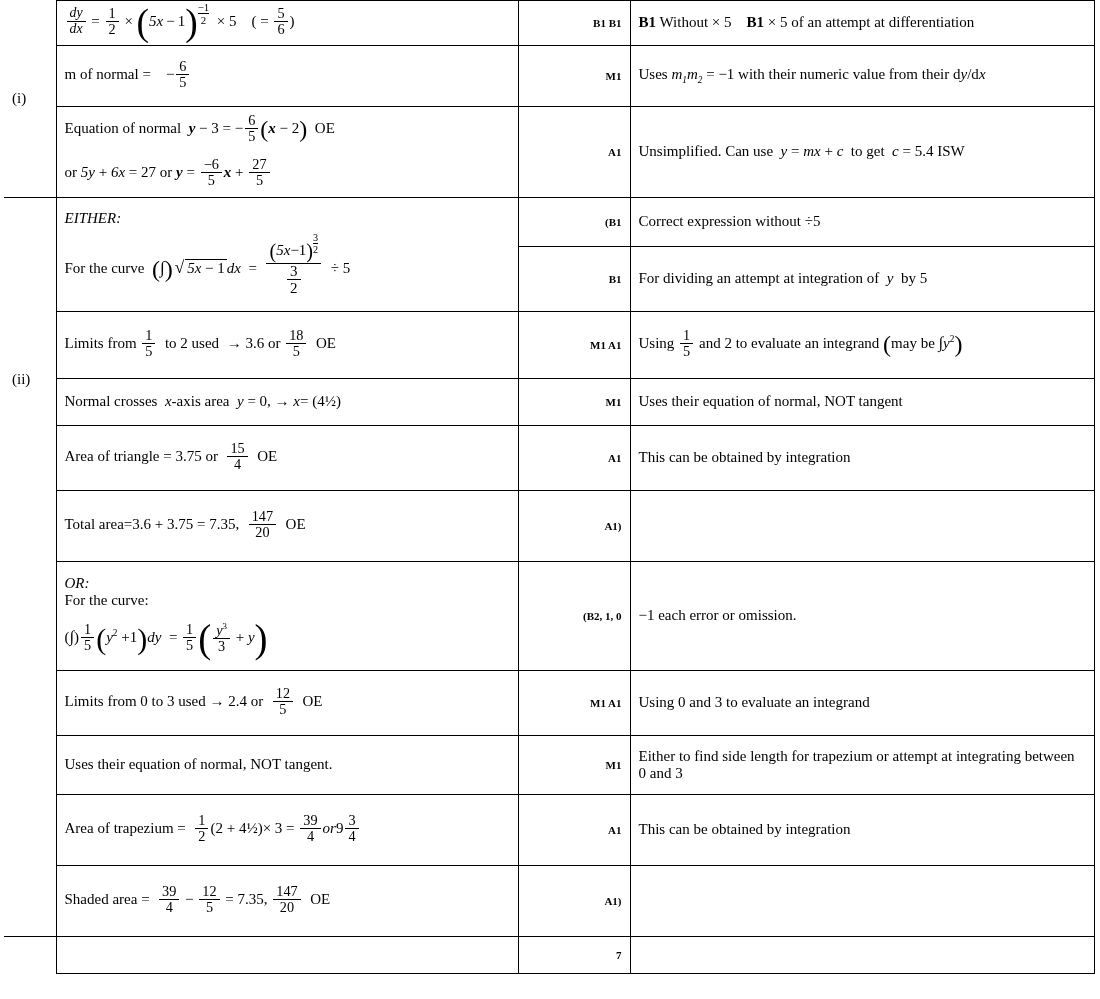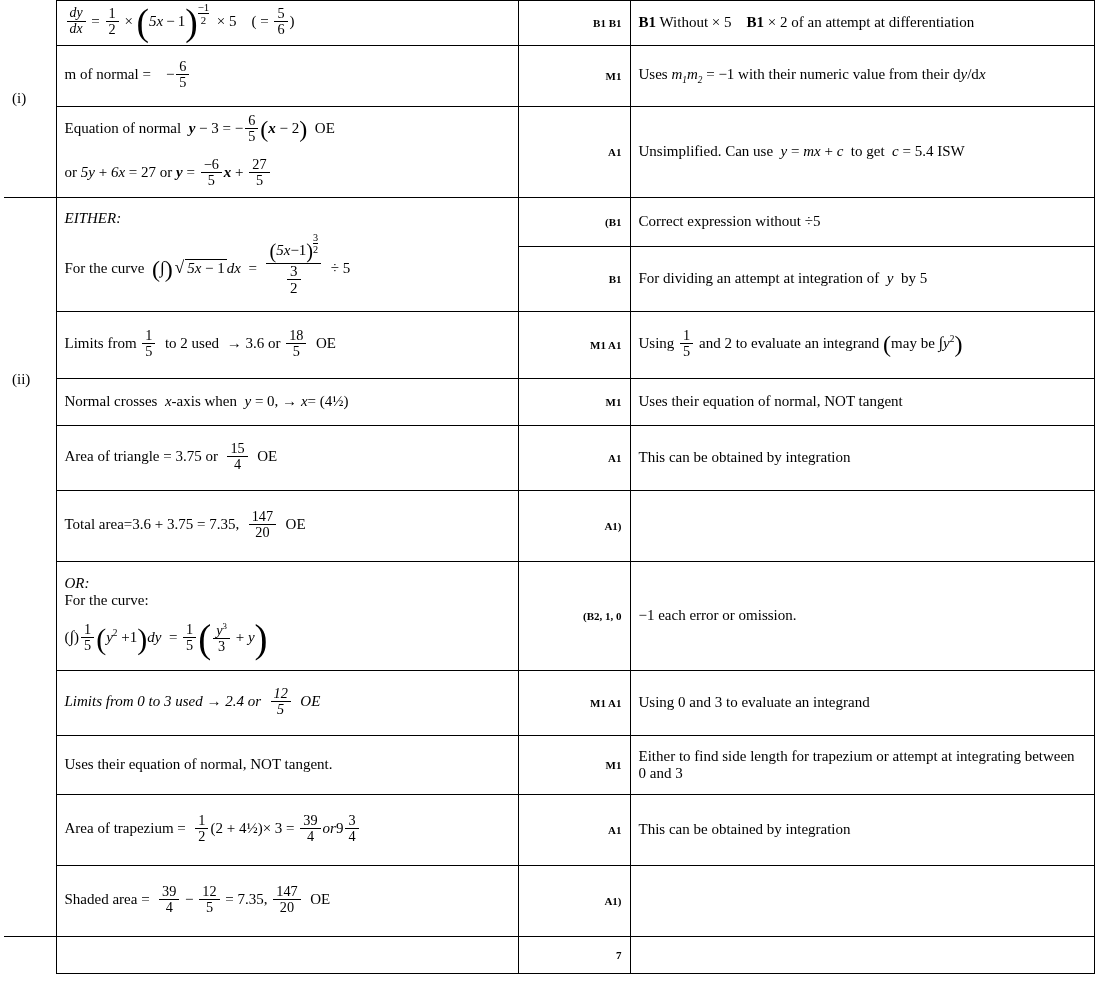--- a/index.html
+++ b/index.html
@@ -147,21 +147,21 @@
         &nbsp;&nbsp;&nbsp;( =
         <span class="frac"><span class="num">5</span><span class="den">6</span></span>)
       </span>
     </td>
     <td class="mark">B1 B1</td>
     <td class="note">
       <span class="bold">B1</span>
       <span>Without × 5</span>
       &nbsp;&nbsp;
       <span class="bold">B1</span>
-      <span>× 2 of an attempt at differentiation</span>
+      <span>× 5 of an attempt at differentiation</span>
     </td>
   </tr>
 
   <tr>
     <td class="work work-pad" style="height:48px;">
       <span class="it" style="font-style:normal;">m of normal =</span>
       &nbsp;&nbsp;&nbsp;−<span class="frac"><span class="num">6</span><span class="den">5</span></span>
     </td>
     <td class="mark">M1</td>
     <td class="note">
@@ -239,21 +239,21 @@
       <span class="frac"><span class="num">1</span><span class="den">5</span></span>
       <span>and 2 to evaluate an integrand</span>
       <span class="paren-big">(</span><span>may be</span>
       <span style="font-size:1.1em;">∫</span><span class="it">y</span><sup class="exp">2</sup><span class="paren-big">)</span>
     </td>
   </tr>
 
   <tr>
     <td class="work" style="height:34px;">
       <span>Normal crosses</span>
-      <span class="it">&nbsp;x</span><span>-axis when</span>
+      <span class="it">&nbsp;x</span><span>-axis area</span>
       &nbsp;<span class="it">y</span> = 0, → <span class="it">x</span>= (4½)
     </td>
     <td class="mark">M1</td>
     <td class="note">Uses their equation of normal, NOT tangent</td>
   </tr>
 
   <tr>
     <td class="work work-pad" style="height:52px;">
       <span>Area of triangle = 3.75 or</span>
       &nbsp;<span class="frac"><span class="num">15</span><span class="den">4</span></span>
@@ -281,21 +281,21 @@
       <span class="mline" style="margin-top:12px;">
         (<span style="font-size:1.1em;">∫</span>)<span class="frac"><span class="num">1</span><span class="den">5</span></span><span class="paren-big" style="font-size:2em;">(</span><span class="it">y</span><sup class="exp">2</sup> +1<span class="paren-big" style="font-size:2em;">)</span><span class="it">dy</span>
         &nbsp;=&nbsp;<span class="frac"><span class="num">1</span><span class="den">5</span></span><span class="paren-big" style="font-size:2.6em;">(</span><span class="frac"><span class="num"><span class="it">y</span><sup class="exp">3</sup></span><span class="den">3</span></span> + <span class="it">y</span><span class="paren-big" style="font-size:2.6em;">)</span>
       </span>
     </td>
     <td class="mark mark-top">(B2, 1, 0</td>
     <td class="note note-top">−1 each error or omission.</td>
   </tr>
 
   <tr>
-    <td class="work work-pad" style="height:52px;font-style:italic;">
+    <td class="work work-pad" style="height:52px;">
       <span>Limits from 0 to 3 used → 2.4 or</span>
       &nbsp;<span class="frac"><span class="num">12</span><span class="den">5</span></span>
       &nbsp;<span>OE</span>
     </td>
     <td class="mark mark-top">M1 A1</td>
     <td class="note note-top">Using 0 and 3 to evaluate an integrand</td>
   </tr>
 
   <tr>
     <td class="work" style="height:46px;">

